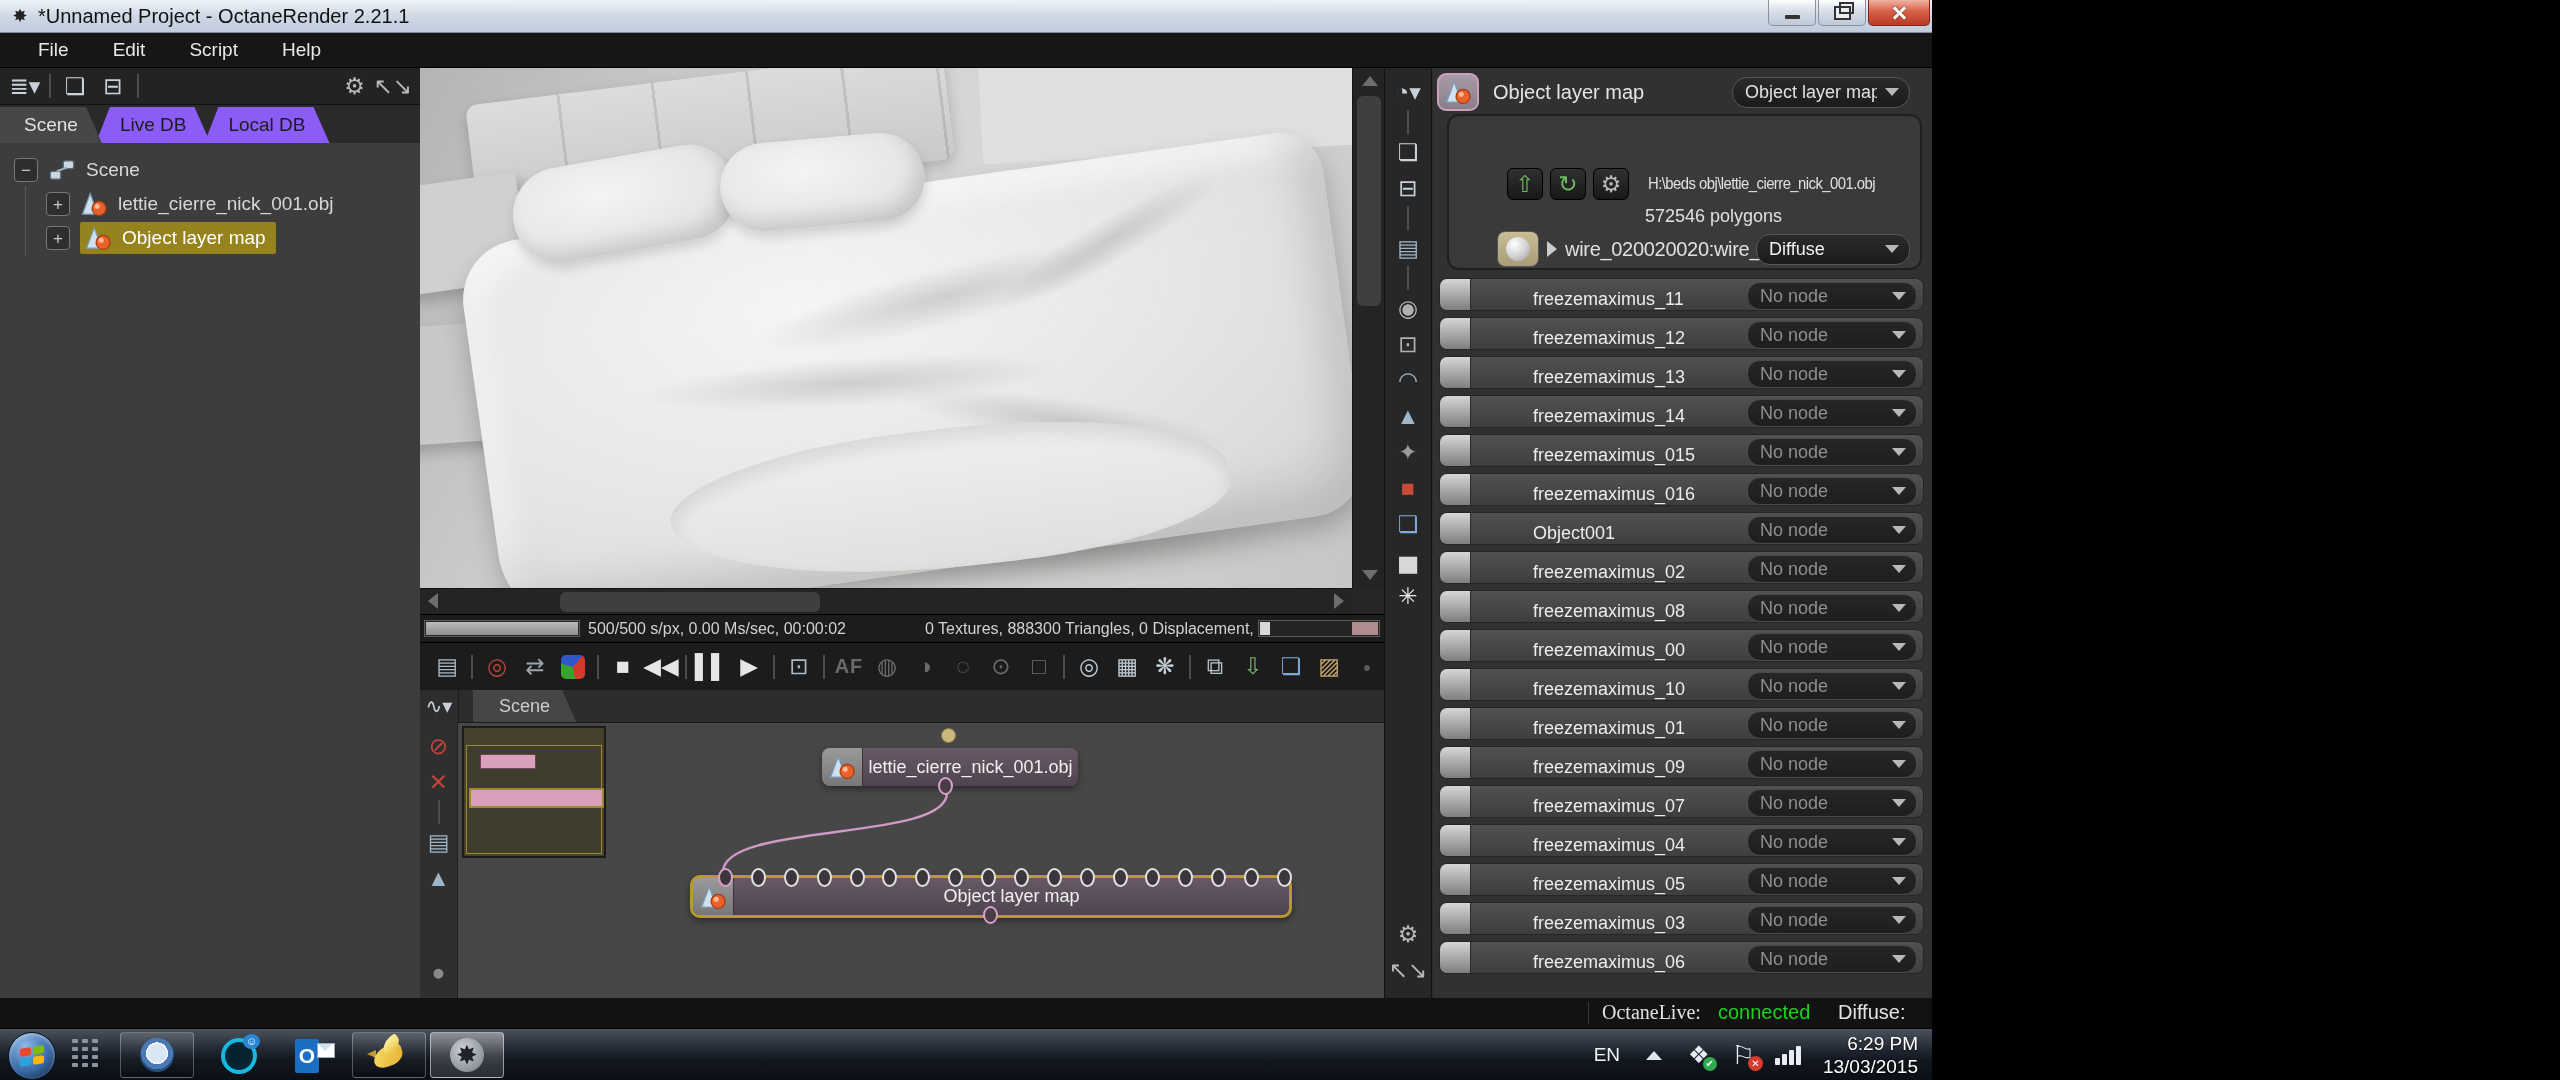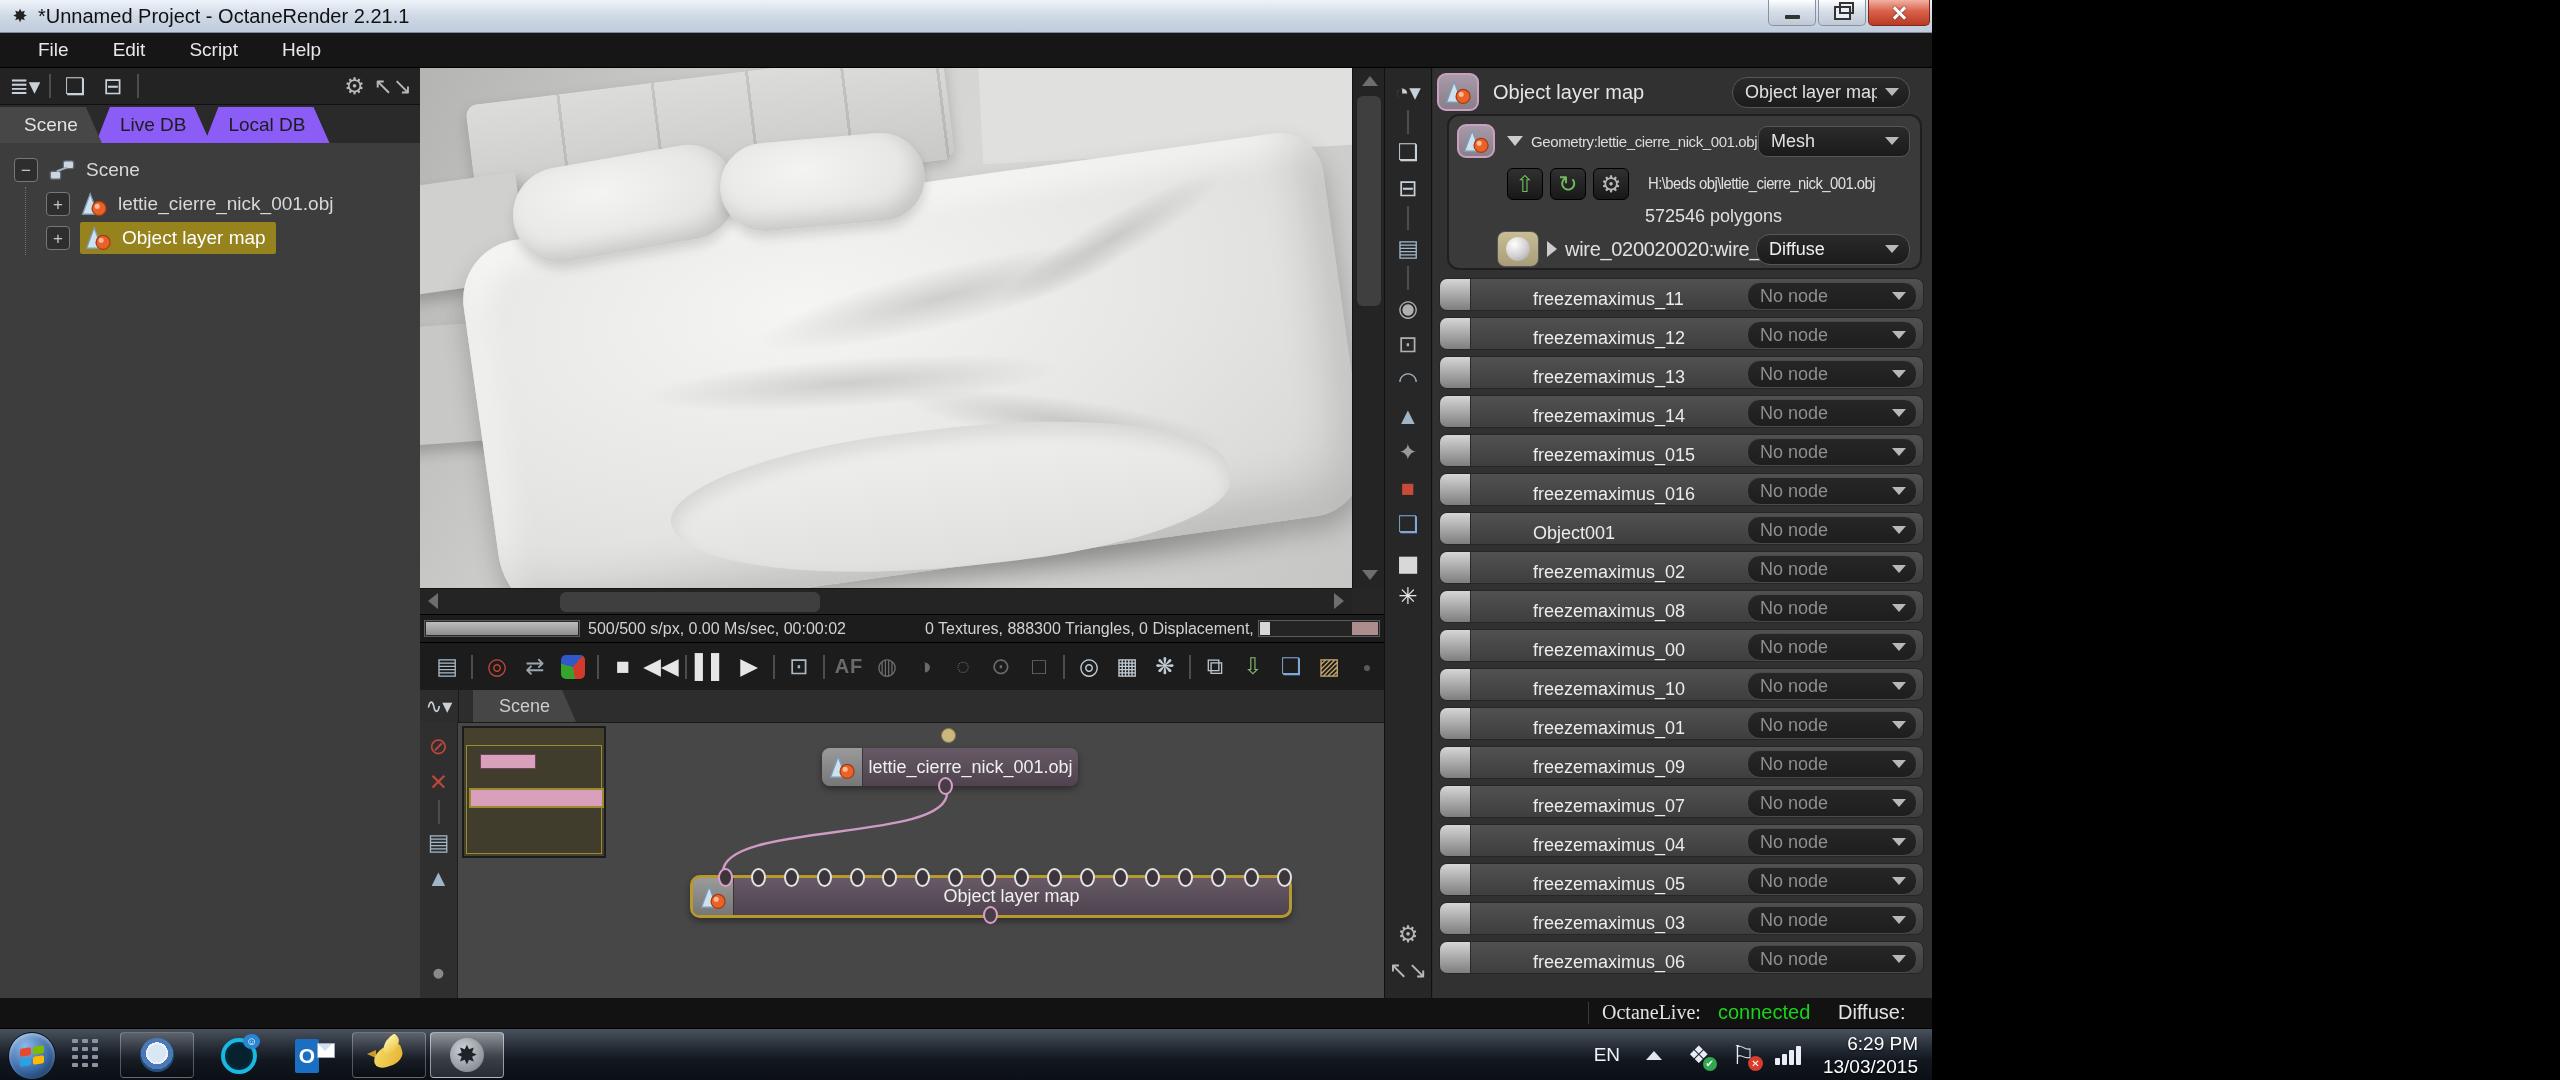--- a/index.html
+++ b/index.html
@@ -547,35 +547,20 @@
             <circle cx="13.5" cy="11.8" r="2" fill="#ffb894"></circle>
           </svg>
         </span>
         <span class="insp-title" data-name="inspector-title">Object layer map</span>
         <span class="dd" data-name="node-type-dropdown">
           <span class="dd-val" data-name="dropdown-value">Object layer map</span>
           <i class="caret" data-name="chevron-down-icon"></i>
         </span>
       </div>
       <div class="geo-box" data-name="geometry-group">
-        <div class="geo-row1" data-name="geometry-header-row">
-          <span class="mesh-btn" style="width:38px;height:34px;" data-name="mesh-icon">
-            <svg class="mesh-svg" style="margin:0;" viewBox="0 0 22 20">
-              <polygon points="8,2 14,18 2,18" fill="#cfe0ee" stroke="#7b9cb8"></polygon>
-              <circle cx="15" cy="13.5" r="5.5" fill="#e8622a" stroke="#a33c12"></circle>
-              <circle cx="13.5" cy="11.8" r="2" fill="#ffb894"></circle>
-            </svg>
-          </span>
-          <i class="tri-d" data-name="collapse-triangle-icon"></i>
-          <span class="geo-label" data-name="geometry-label">Geometry:lettie_cierre_nick_001.obj</span>
-          <span class="dd" data-name="geometry-type-dropdown">
-            <span class="dd-val" data-name="dropdown-value">Mesh</span>
-            <i class="caret" data-name="chevron-down-icon"></i>
-          </span>
-        </div>
         <div class="geo-row2" data-name="geometry-file-row">
 
             <span class="mini-btn">
               <span class="tool" style="min-width: 0px; height: auto; color: rgb(111, 186, 95);" data-name="reload-geometry-icon">⇧</span>
             </span>
 
             <span class="mini-btn">
               <span class="tool" style="min-width: 0px; height: auto; color: rgb(111, 186, 95);" data-name="refresh-geometry-icon">↻</span>
             </span>
 

